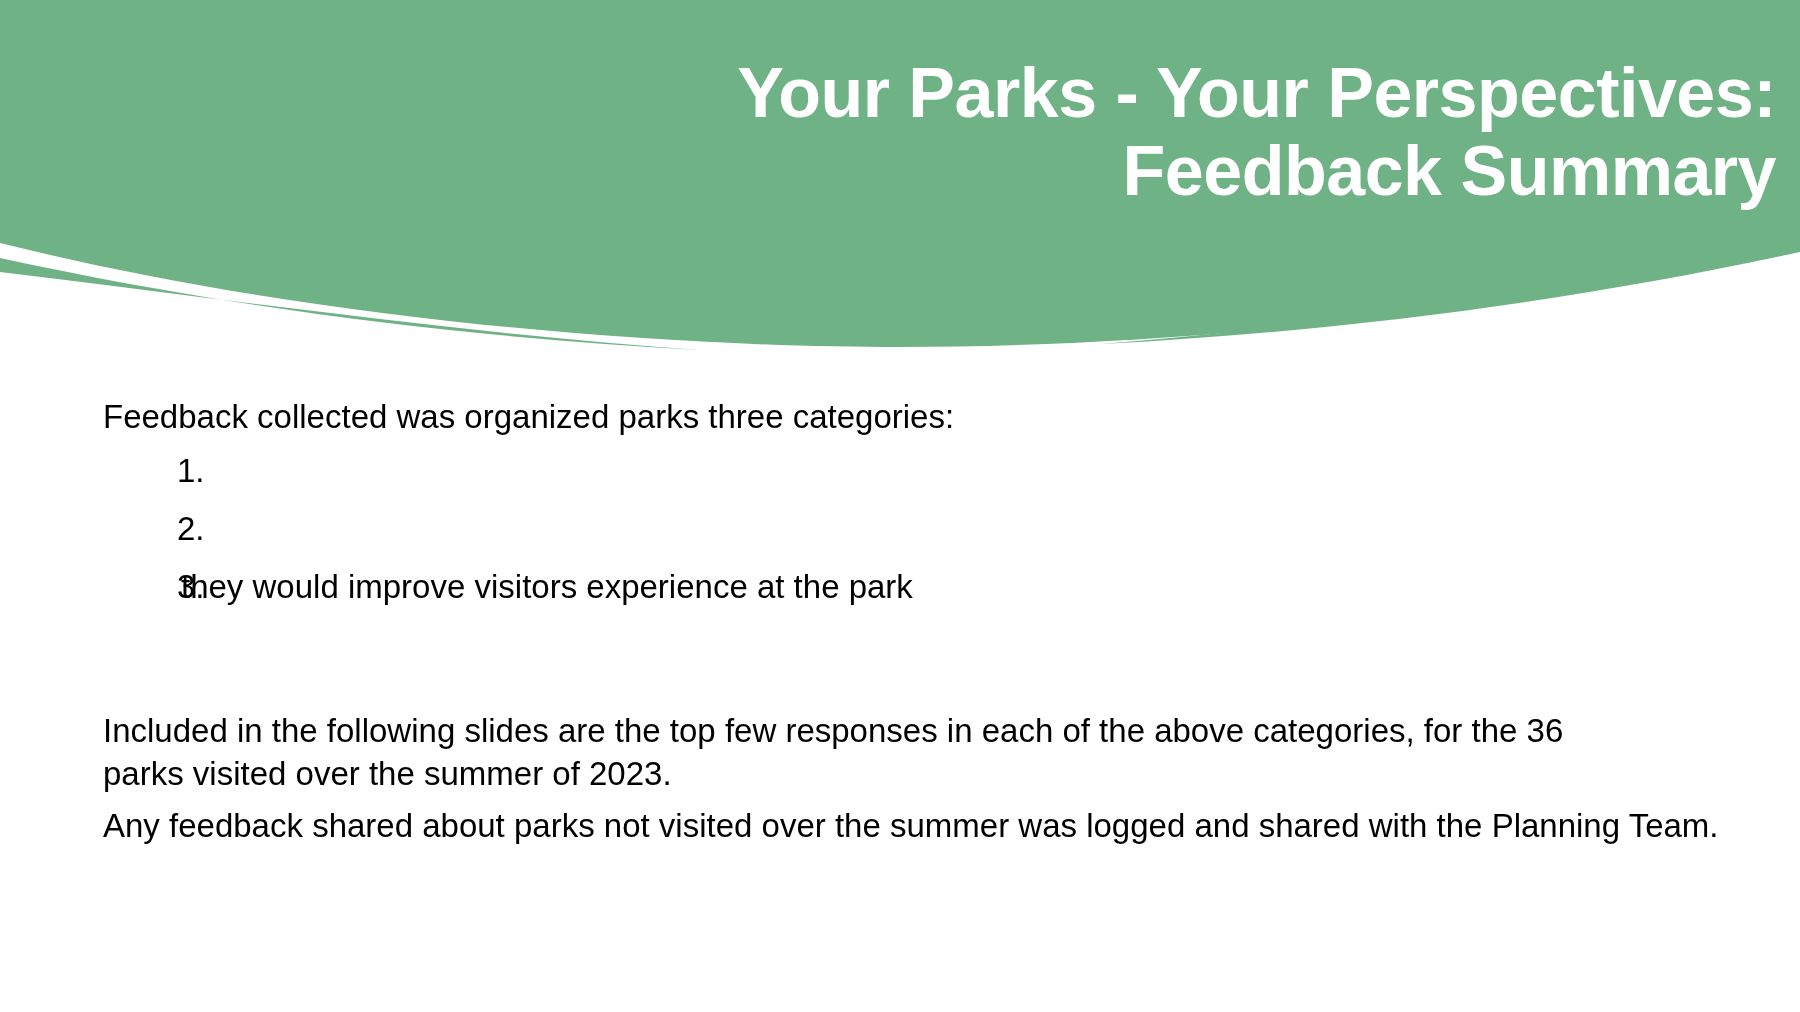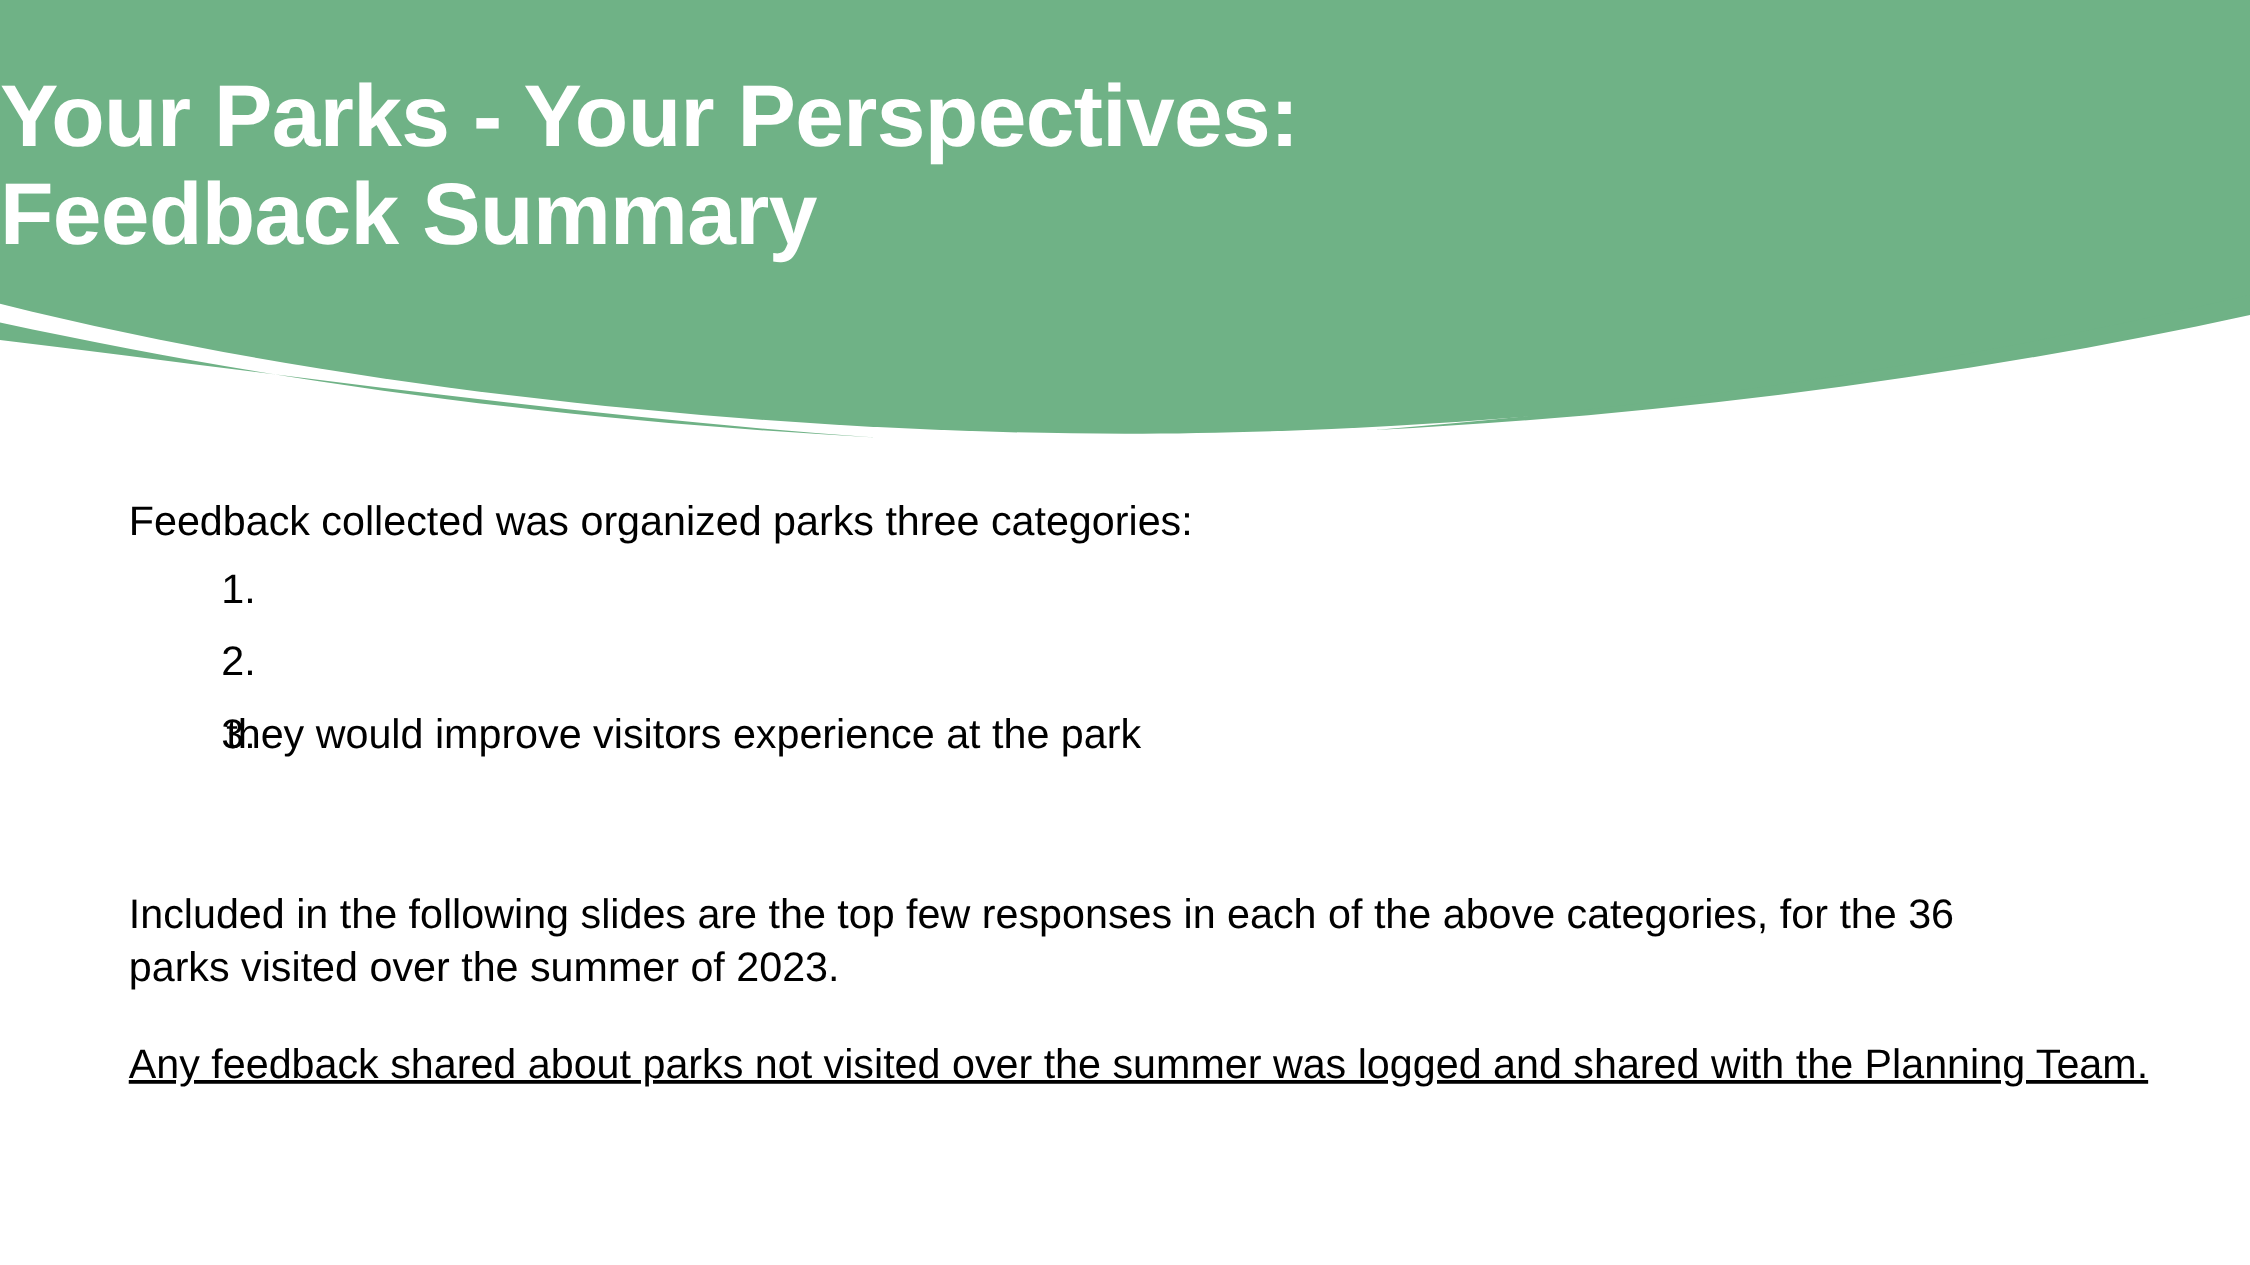--- a/index.html
+++ b/index.html
@@ -32,21 +32,21 @@
     display: block;
     width: 1800px;
     height: 360px;
   }
 
   .slide-title {
     position: absolute;
     left: 0;
     top: 54px;
     width: 1776px;
-    text-align: left;
+    text-align: right;
     color: #ffffff;
     font-family: "Liberation Sans", sans-serif;
     font-weight: bold;
     font-size: 70px;
     line-height: 1.12;
     letter-spacing: -0.5px;
     z-index: 3;
     white-space: pre-line;
   }
 
@@ -96,21 +96,21 @@
 
   .para {
     position: absolute;
     left: 103px;
     font-size: 33px;
     line-height: 1.30;
     color: #000000;
     width: 1610px;
   }
   .para-1 { top: 330px; width: 1545px; }
-  .para-2 { top: 450px; width: 1630px; text-decoration: underline; }
+  .para-2 { top: 425px; width: 1630px; }
 </style>
 </head>
 <body>
 
 <div class="slide">
 
   <div class="header-banner">
     <svg viewBox="0 0 1800 360" preserveAspectRatio="none" xmlns="http://www.w3.org/2000/svg" aria-hidden="true">
 
       <path d="M0,0 L1800,0 L1800,243 C1500,318 1150,347 900,347 C650,347 300,318 0,243 Z" fill="#6FB286"></path>

